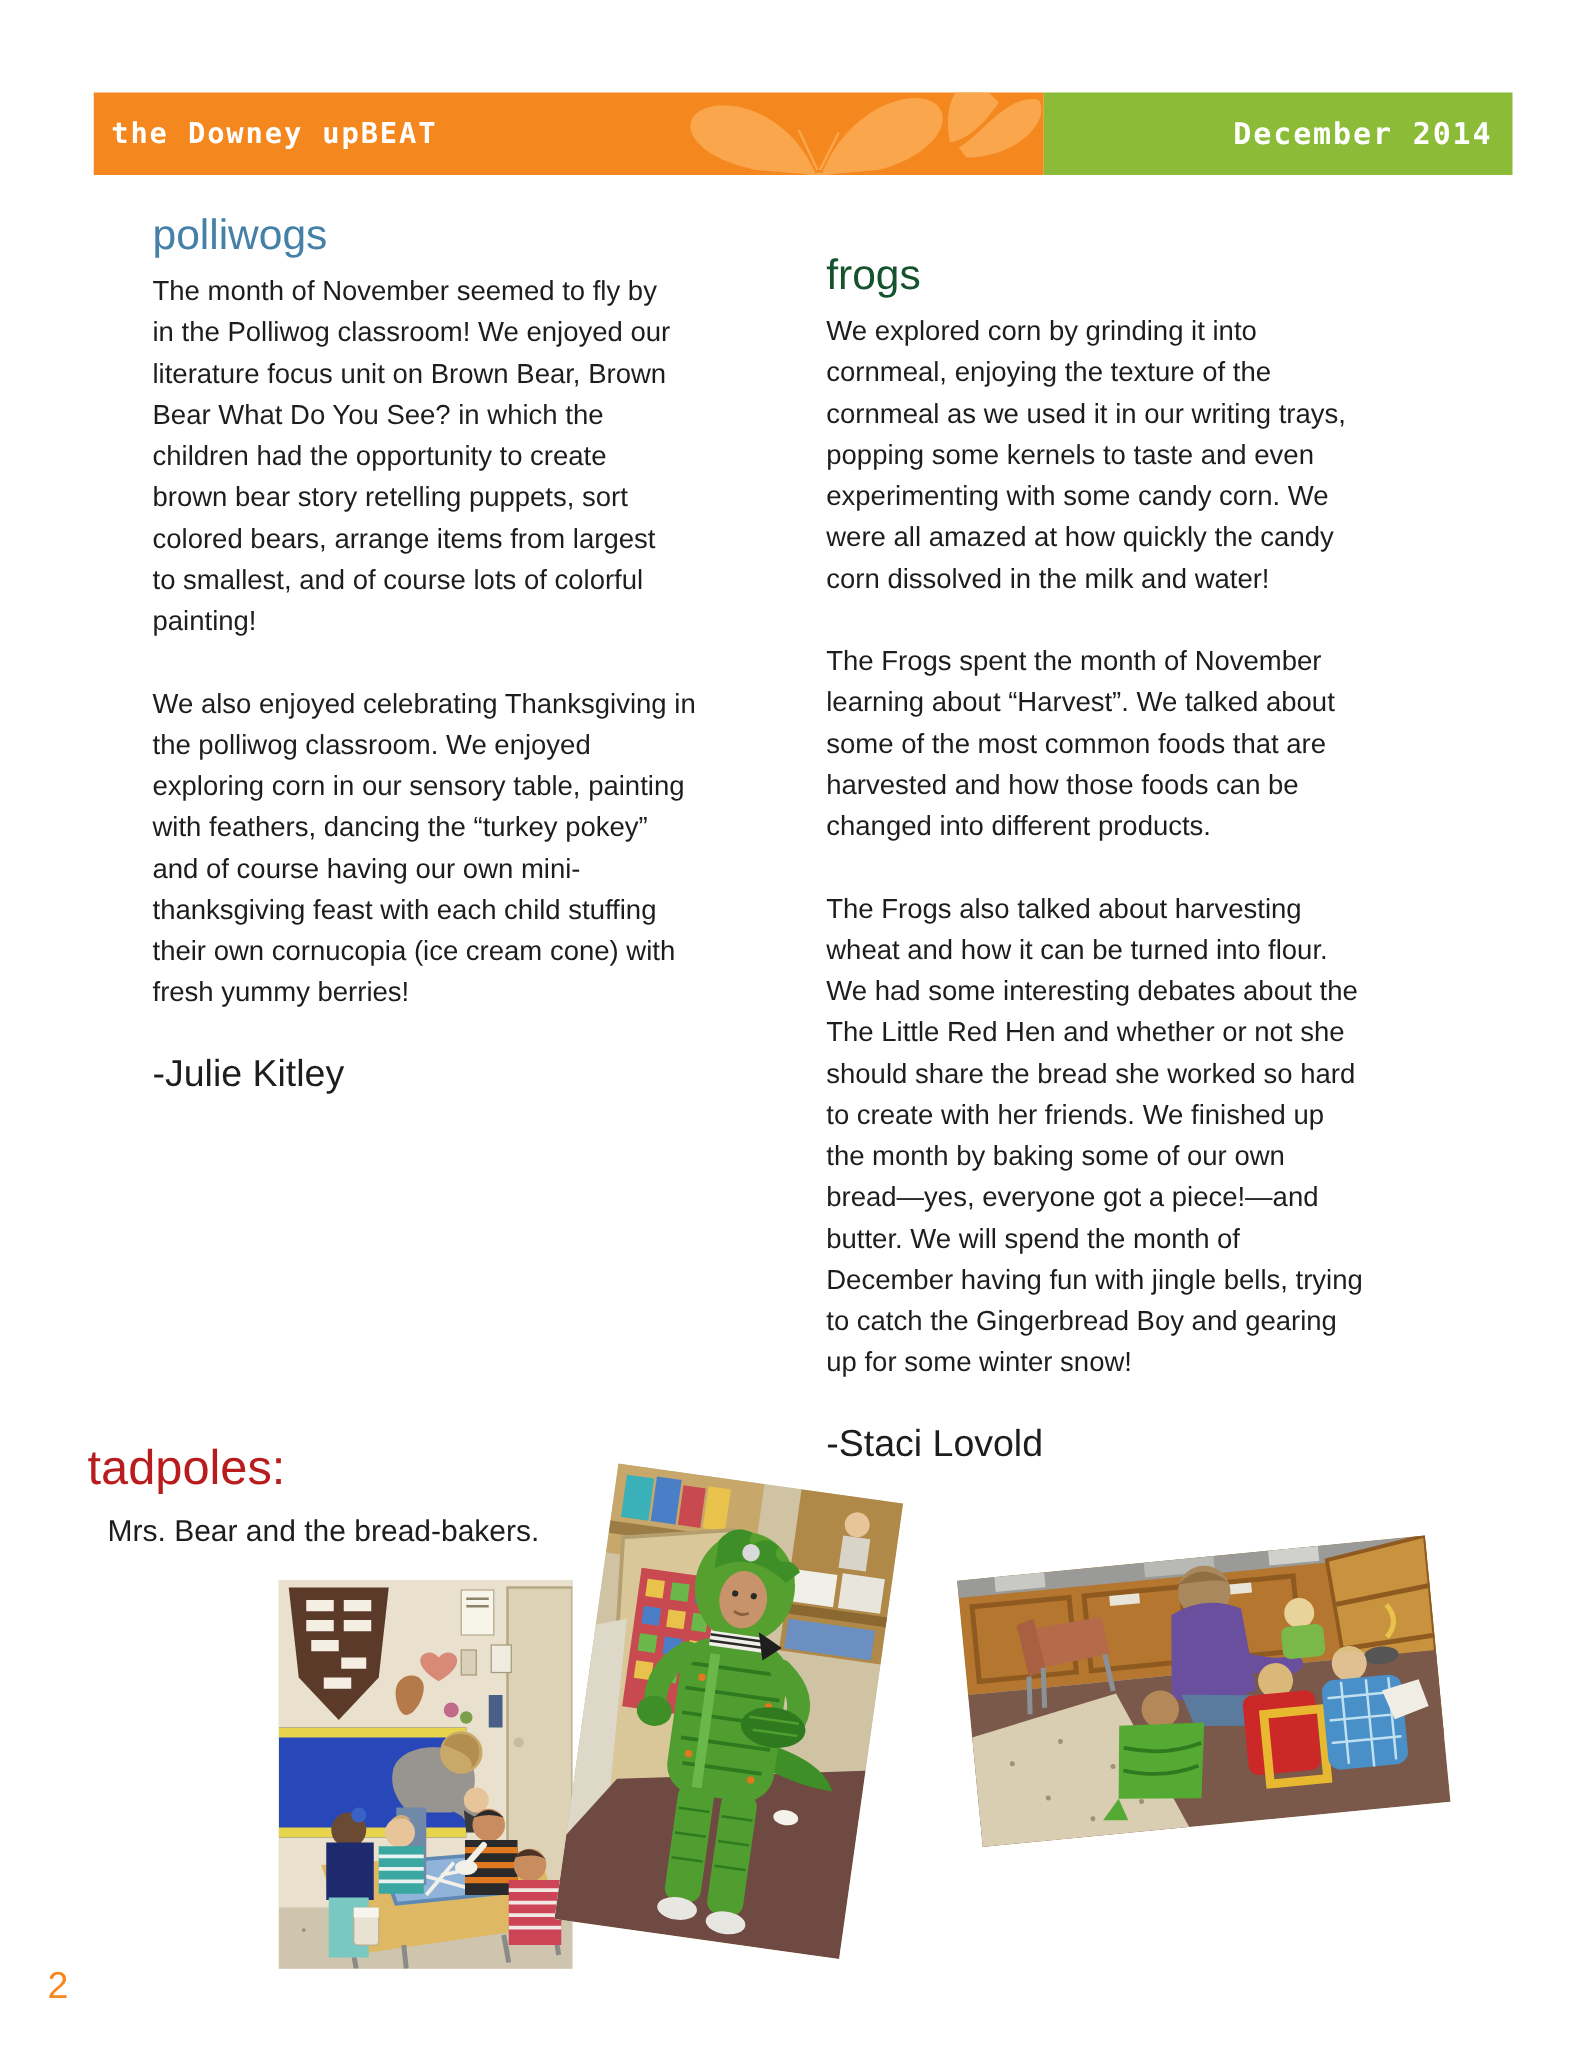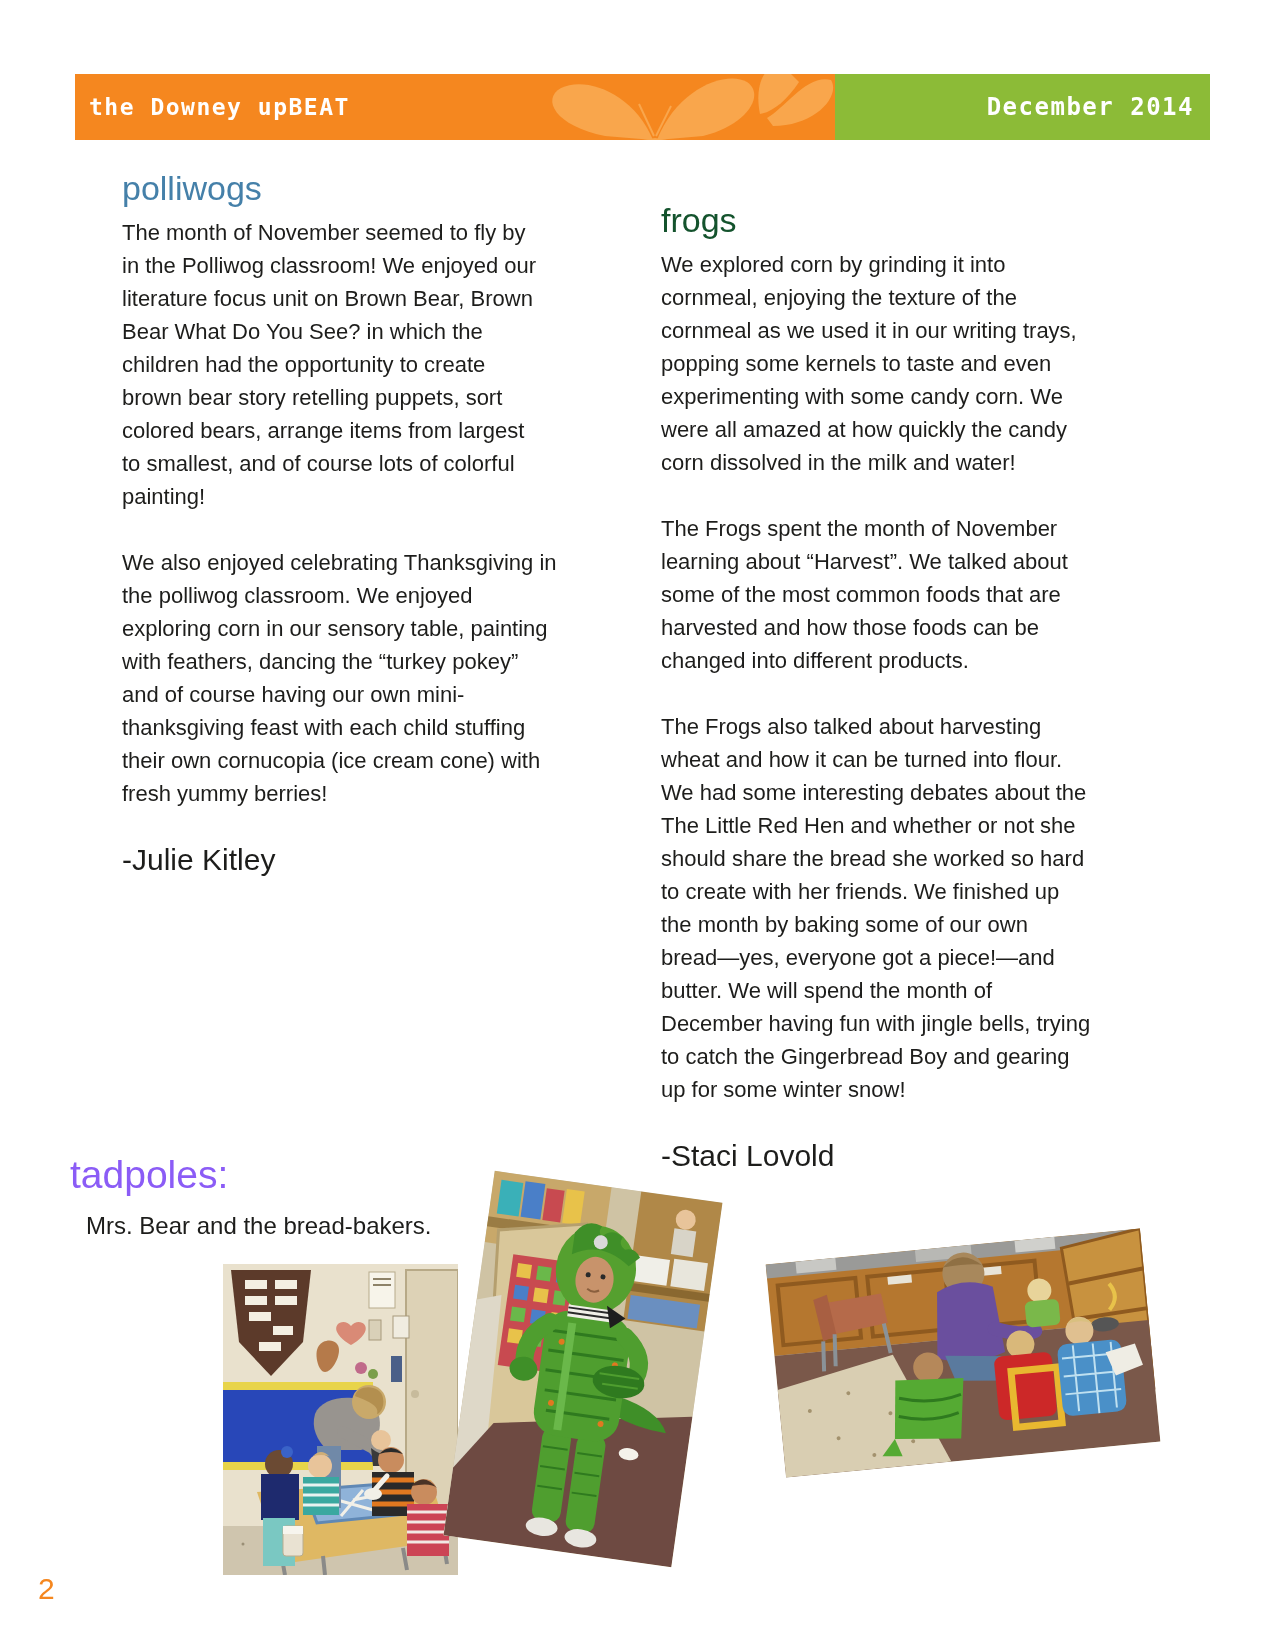--- a/index.html
+++ b/index.html
@@ -23,21 +23,21 @@
   
   .col{position:absolute;top:168px;}
   .col-left{left:122px;width:520px;}
   .col-right{left:661px;width:490px;}
   .section-heading{font-size:34px;font-weight:normal;margin:0 0 8px 0;line-height:40px;}
   .heading-polliwogs{color:#4580a9;}
   .heading-frogs{color:#14532d;margin-top:32px;}
   .body-par{font-size:22px;line-height:33px;margin:0 0 33px 0;white-space:pre-line;}
   .signature{font-size:30px;line-height:33px;margin:0;}
   
-  .tadpoles-heading{position:absolute;left:70px;top:1152px;font-size:39px;line-height:46px;color:#8b5cf6;text-align:center;}
+  .tadpoles-heading{position:absolute;left:70px;top:1152px;font-size:39px;line-height:46px;color:#b91c1c;text-align:center;}
   .tadpoles-caption{position:absolute;left:86px;top:1210px;font-size:24px;line-height:32px;color:#1d1d1b;}
   
   .photo{position:absolute;overflow:hidden;background:#cfc5ae;}
   .photo svg{display:block;width:100%;height:100%;}
   .photo-1{left:223px;top:1264px;width:235px;height:311px;}
   .photo-2{left:468px;top:1185px;width:230px;height:368px;transform:rotate(8deg);}
   .photo-3{left:775px;top:1246px;width:376px;height:214px;transform:rotate(-5.5deg);}
   
   .page-number{position:absolute;left:38px;top:1572px;font-size:30px;color:#f5871f;}
 </style>

